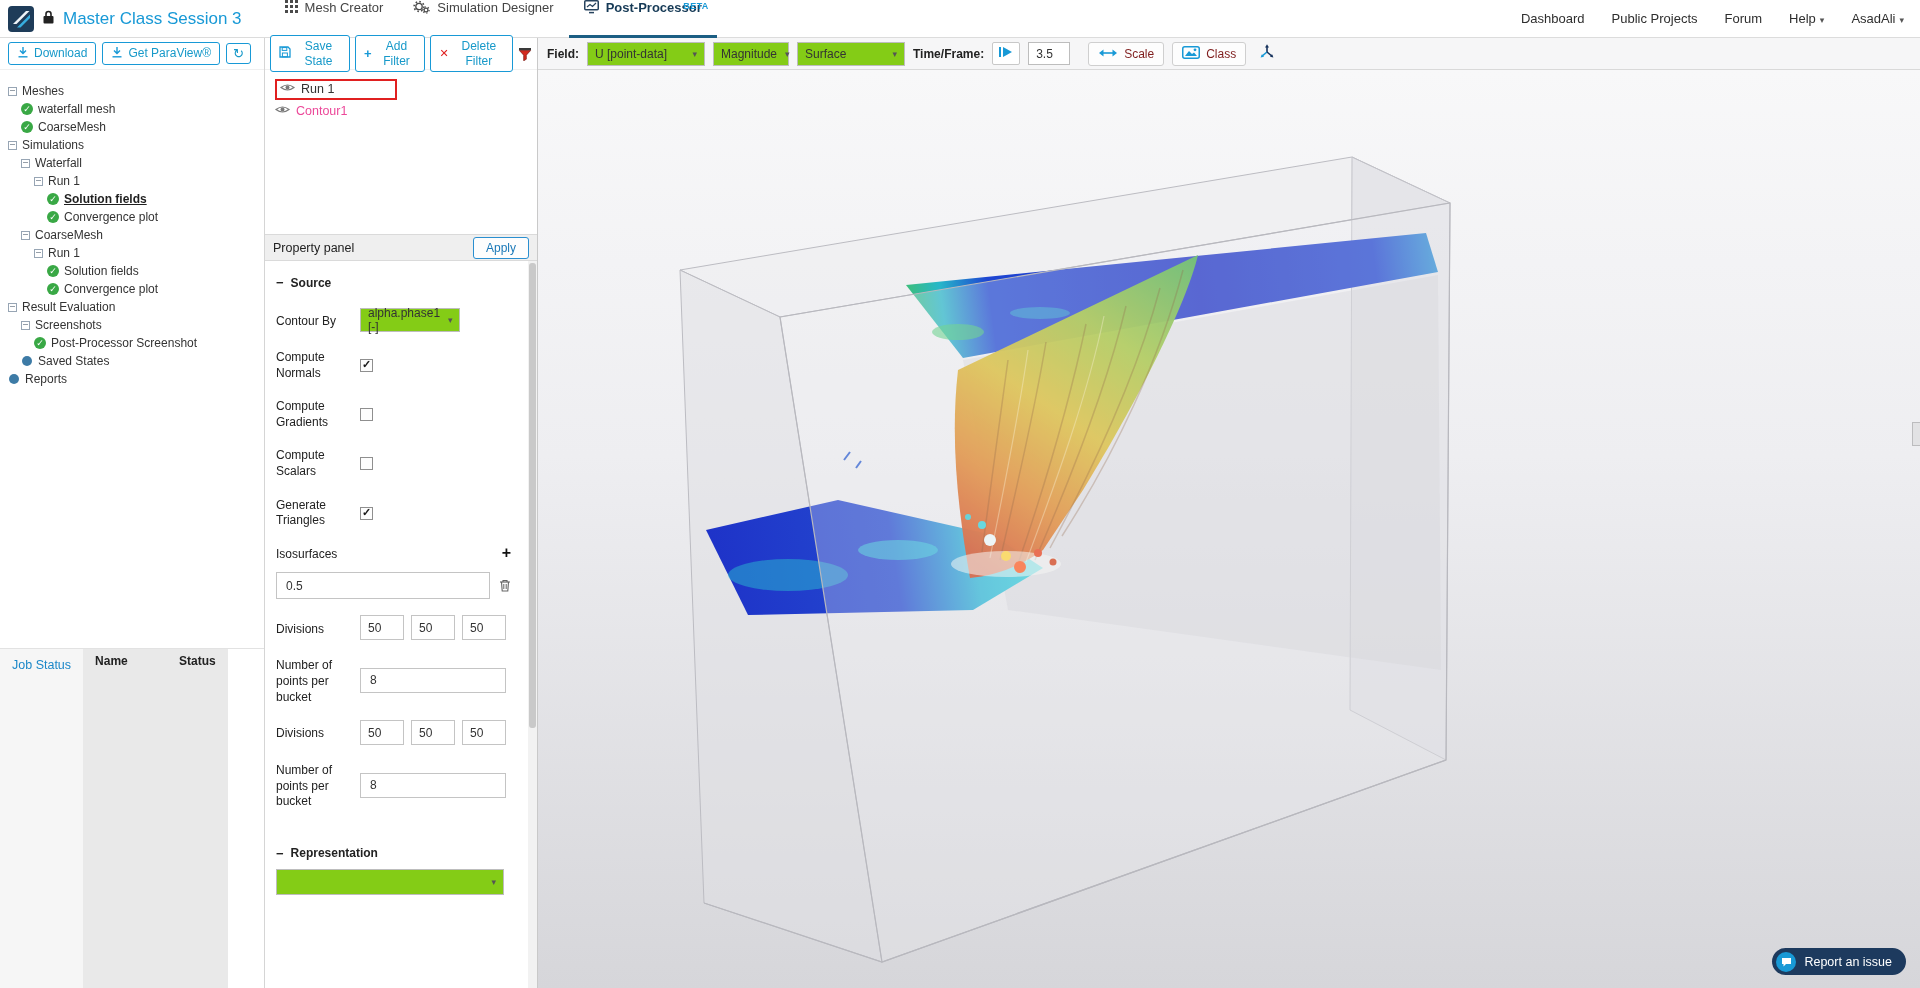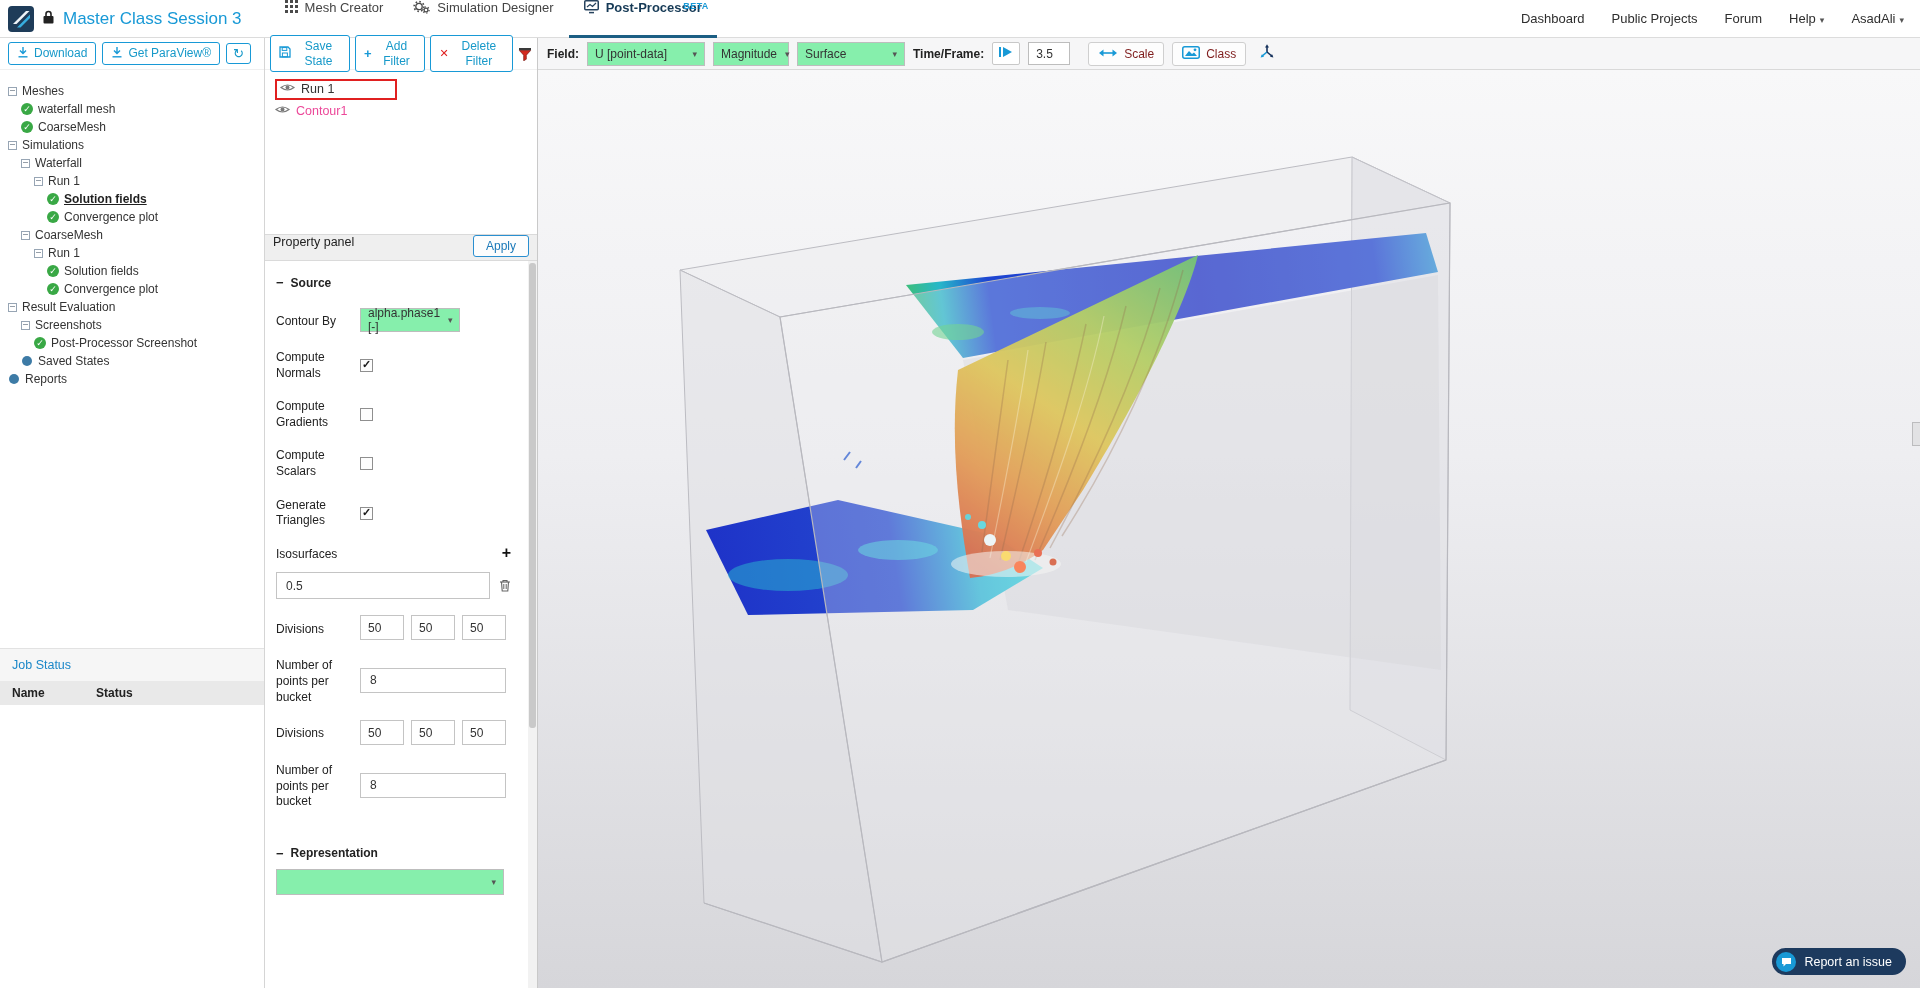--- a/index.html
+++ b/index.html
@@ -39,47 +39,47 @@
   .expander{width:9px;height:9px;border:1px solid #97a5b4;background:#fff;flex:none;
     display:inline-flex;align-items:center;justify-content:center;color:#5c6b7a;font-size:9px;line-height:1}
   .expander::before{content:"–";margin-top:-2px}
   .check-icon{width:12px;height:12px;border-radius:50%;background:#39a845;color:#fff;flex:none;
     display:inline-flex;align-items:center;justify-content:center;font-size:9px;font-weight:700}
   .check-icon::before{content:"✓"}
   .dot-icon{width:10px;height:10px;border-radius:50%;background:#3d7ba6;flex:none;margin:0 1px}
   .tree-label{font-size:12px;color:#333}
   .tree-row.selected .tree-label{font-weight:700;text-decoration:underline;color:#1f1f1f}
 
-  .job-status{flex:none;height:340px;border-top:1px solid #e2e2e2;display:flex;flex-direction:column;background:#14532d}
+  .job-status{flex:none;height:340px;border-top:1px solid #e2e2e2;display:flex;flex-direction:row;background:#14532d}
   .js-title{padding:9px 12px;color:#1a87c8;font-size:12.5px;background:#f6f6f6}
   .js-head{display:flex;background:#e9e9e9;padding:5px 12px;font-weight:700;color:#222;font-size:12px}
   .js-head .col-name{width:84px}
   .js-body{flex:1;background:#fff}
 
   
   #pipeline-panel{width:273px;flex:none;border-right:1px solid #c9c9c9;display:flex;flex-direction:column;background:#fff}
   .pipe-toolbar{height:32px;flex:none;display:flex;align-items:center;gap:5px;padding:0 5px;border-bottom:1px solid #f0f0f0}
   .x-glyph{color:#e02020;font-weight:700;font-size:11px;line-height:1}
   .plus-glyph{color:#1899d6;font-weight:700;font-size:13px;line-height:1}
   .funnel-btn{margin-left:auto;cursor:pointer;display:flex;align-items:center}
   .pipe-tree{height:164px;flex:none;padding:8px 6px}
   .pipe-item{display:flex;align-items:center;gap:6px;height:22px;padding:0 4px;font-size:12.5px;cursor:pointer}
   .pipe-sel{display:flex;align-items:center;gap:6px;border:2px solid #e02020;width:122px;height:21px;padding:0 3px}
   .pipe-item.contour .pipe-label{color:#ec4899;font-weight:400}
   .prop-header{height:27px;flex:none;background:#efefef;border-top:1px solid #dadada;border-bottom:1px solid #dadada;
-    display:flex;align-items:flex-start;padding:0 8px;font-size:12.5px;color:#222}
+    display:flex;align-items:center;padding:0 8px;font-size:12.5px;color:#222}
   .apply-btn{margin-left:auto;border:1px solid #2a8fd0;color:#1b79b8;background:#fdfdfd;border-radius:3px;
     padding:3px 12px;font-size:12px;cursor:pointer;font-family:inherit}
   .prop-body{flex:1;position:relative;padding:14px 26px 0 11px;overflow:hidden}
   .sec-head{font-weight:700;color:#222;margin-bottom:18px;display:flex;align-items:center;gap:7px;font-size:12px}
   .sec-head::before{content:"−";font-weight:700;font-size:13px;color:#222}
   .sec-head.rep{margin-top:36px;margin-bottom:8px}
   .prow{display:flex;align-items:center;margin-bottom:15px}
   .prow > label{width:84px;flex:none;color:#222;line-height:1.3;padding-top:3px}
-  .pselect{border:1px solid #bdbdbd;background:#86efac;height:24px;display:inline-flex;align-items:center;
+  .pselect{border:1px solid #bdbdbd;background:#84cc16;height:24px;display:inline-flex;align-items:center;
     justify-content:space-between;padding:8px 7px;gap:8px;cursor:pointer;font-size:12px;color:#333}
   .pselect::after{content:"▾";font-size:9px;color:#555}
   .contour-select{width:100px}
   .pcheck{appearance:none;-webkit-appearance:none;width:13px;height:13px;border:1px solid #8f8f8f;
     background:#fdfdfd;position:relative;margin-top:3px;cursor:pointer}
   .pcheck:checked::after{content:"✓";position:absolute;top:-2px;left:1px;font-size:11px;font-weight:700;color:#1a1a1a}
   .plus-btn{margin-left:auto;font-size:16px;font-weight:700;color:#111;cursor:pointer;line-height:1}
   .iso-row{display:flex;align-items:center;margin-bottom:16px}
   .iso-input{flex:1;height:27px;border:1px solid #c4c4c4;padding:0 9px;font-size:12px;font-family:inherit;color:#333}
   .trash-btn{margin-left:9px;cursor:pointer;display:flex}

